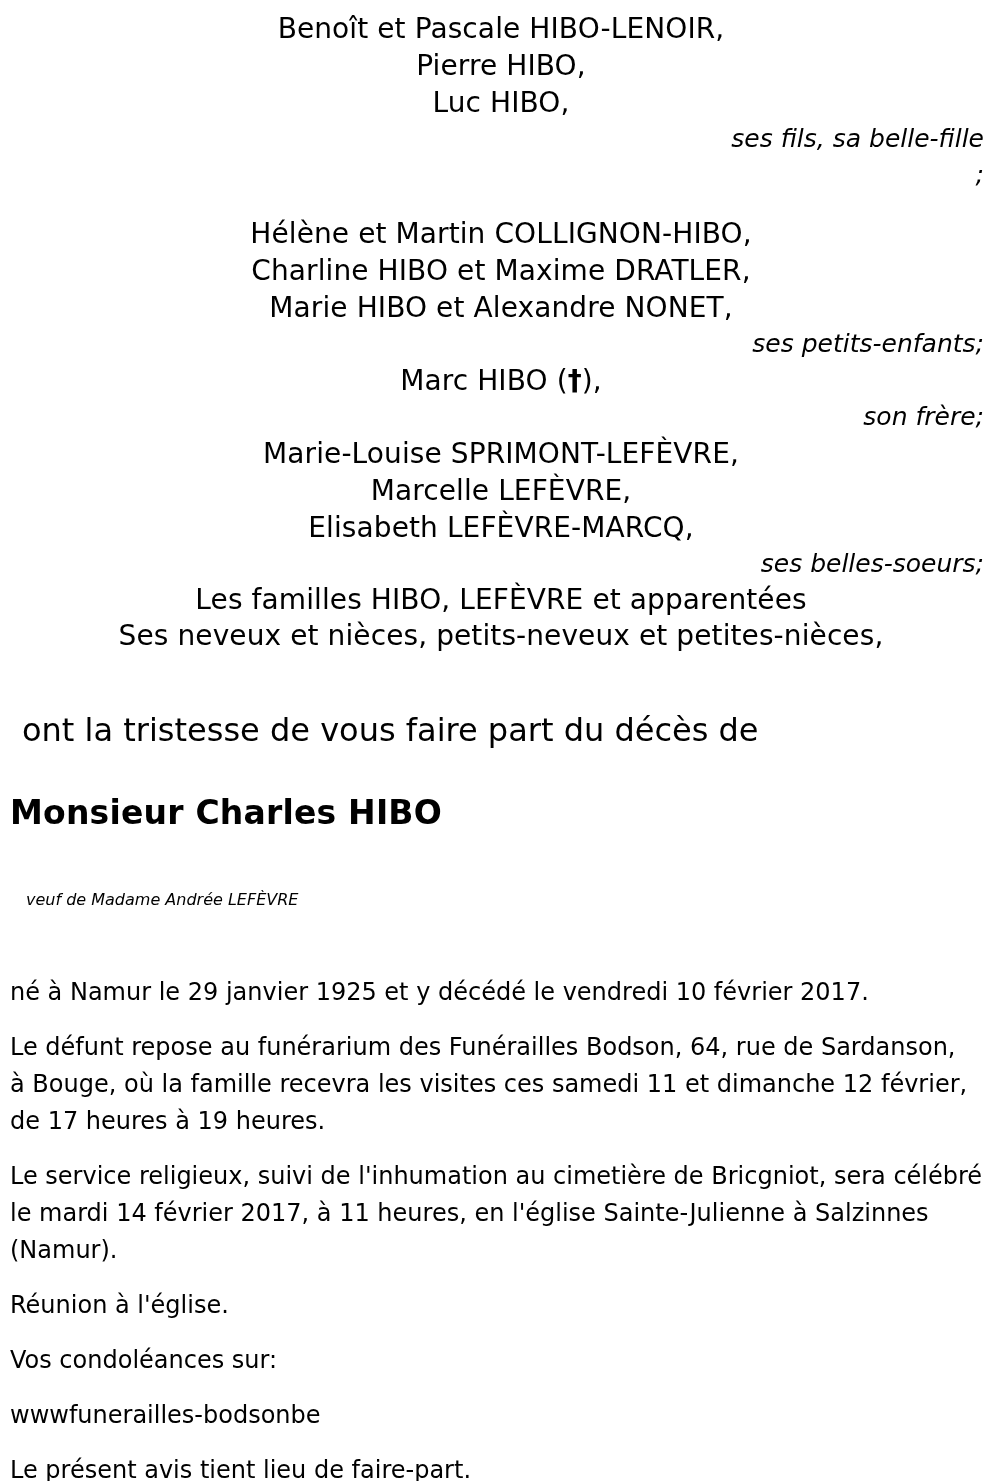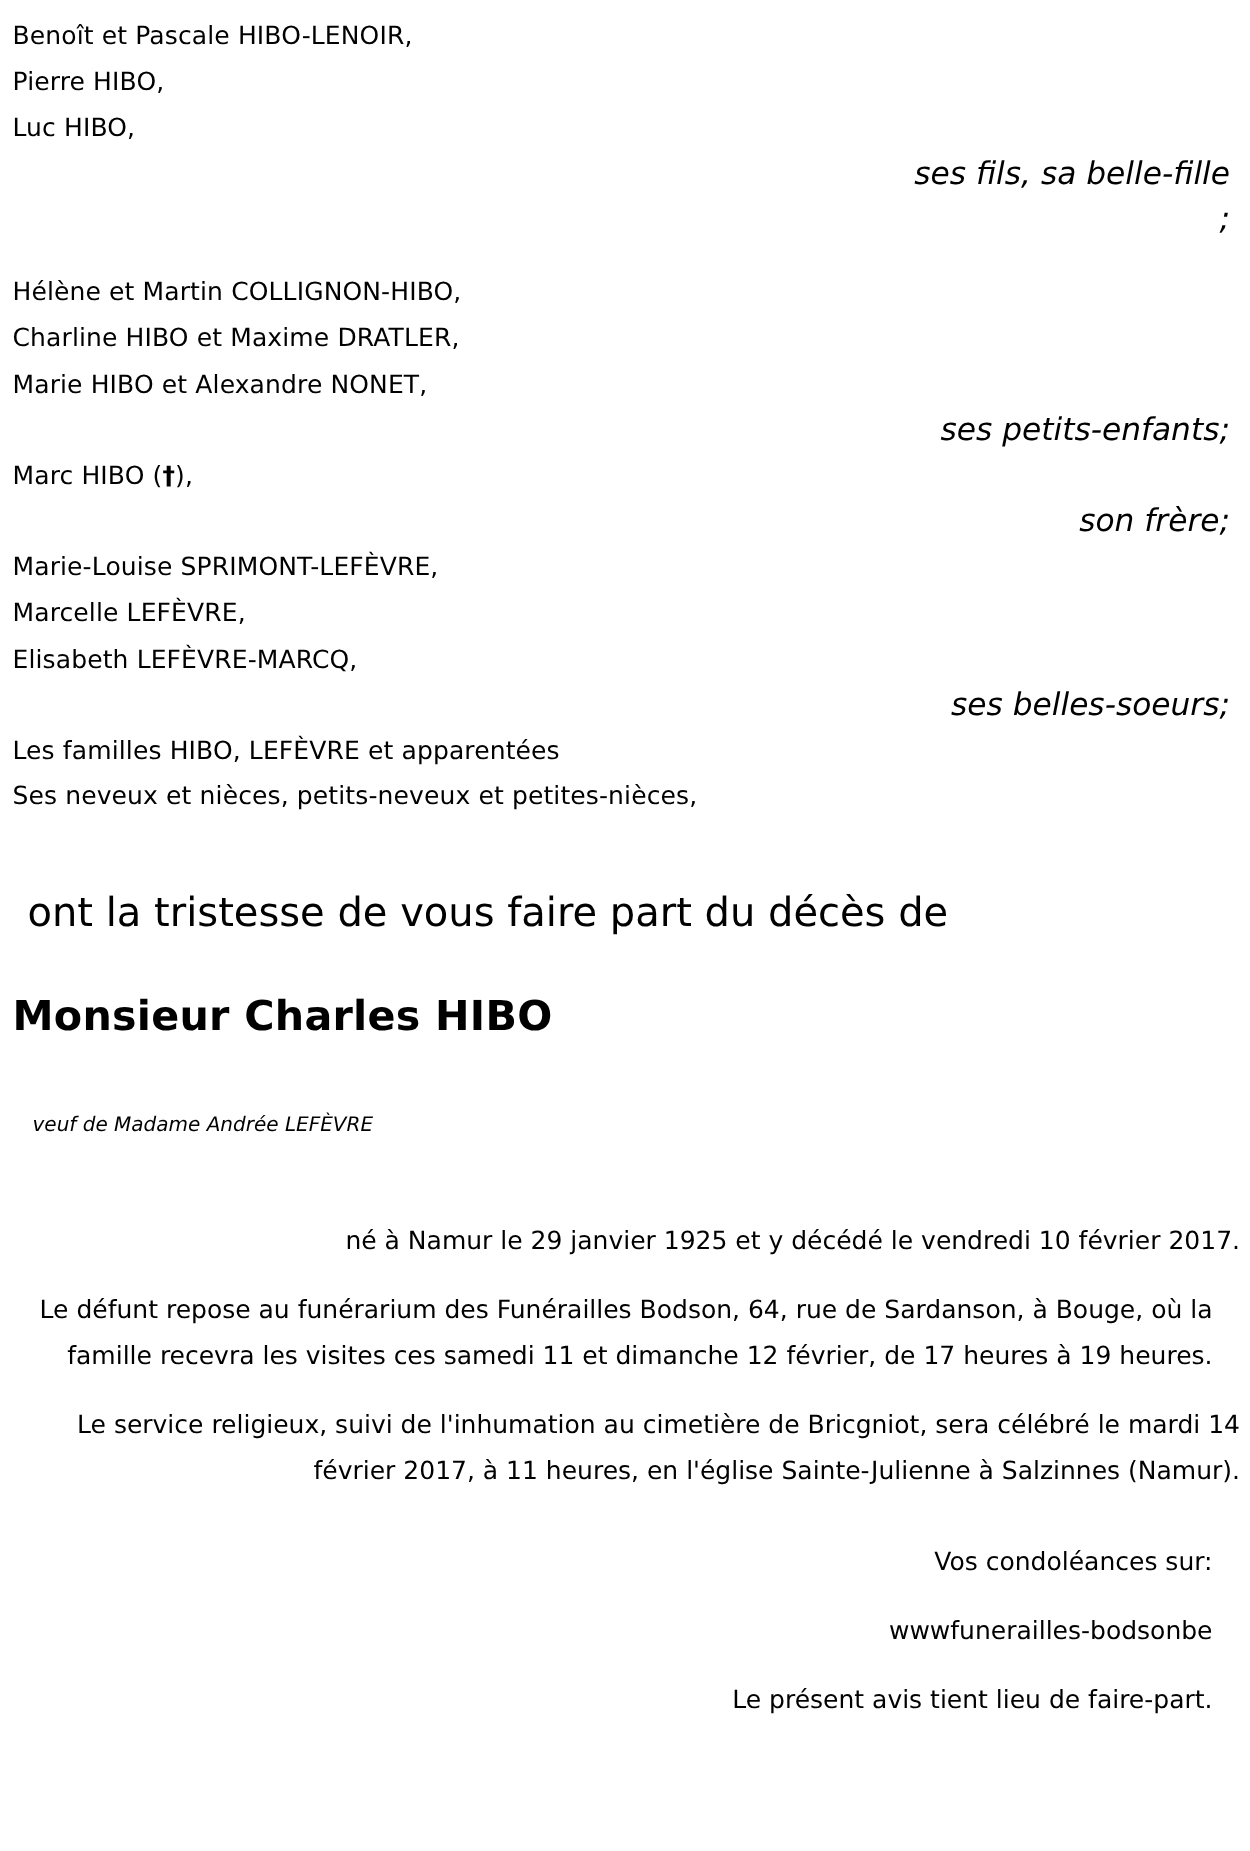--- a/index.html
+++ b/index.html
@@ -25,24 +25,25 @@
   }
 
   
   .relation-group {
     position: relative;
     width: 100%;
     margin: 0 0 0 0;
   }
 
   .name-line {
-    font-size: 20px;
+    font-size: 28px;
     line-height: 37px;
     letter-spacing: 0.1px;
     white-space: nowrap;
+    text-align: center;
   }
 
   .dagger {
     font-weight: 700;
   }
 
   .qualifier {
     display: block;
     text-align: right;
     font-style: italic;
@@ -80,25 +81,24 @@
 
   .spouse-line {
     font-size: 16px;
     line-height: 37px;
     margin: 16px;
     font-style: italic;
   }
 
   
   .para {
-    font-size: 20px;
+    font-size: 24px;
     line-height: 37px;
     margin: 0;
     max-width: 960px;
-    text-align: right;
   }
   .para.wide { max-width: 985px; }
 
   .gap-18 { height: 18px; }
   .gap-30 { height: 30px; }
   .gap-40 { height: 40px; }
   .gap-46 { height: 46px; }
 </style>
 </head>
 <body>
@@ -159,20 +159,21 @@
   <div class="gap-18"></div>
 
   <p class="para">Le défunt repose au funérarium des Funérailles Bodson, 64, rue de Sardanson, à Bouge, où la famille recevra les visites ces samedi 11 et dimanche 12 février, de 17 heures à 19 heures.</p>
 
   <div class="gap-18"></div>
 
   <p class="para wide">Le service religieux, suivi de l'inhumation au cimetière de Bricgniot, sera célébré le mardi 14 février 2017, à 11 heures, en l'église Sainte-Julienne à Salzinnes (Namur).</p>
 
   <div class="gap-18"></div>
 
+  <p class="para">Réunion à l'église.</p>
 
   <div class="gap-18"></div>
 
   <p class="para">Vos condoléances sur:</p>
 
   <div class="gap-18"></div>
 
   <p class="para">wwwfunerailles-bodsonbe</p>
 
   <div class="gap-18"></div>

